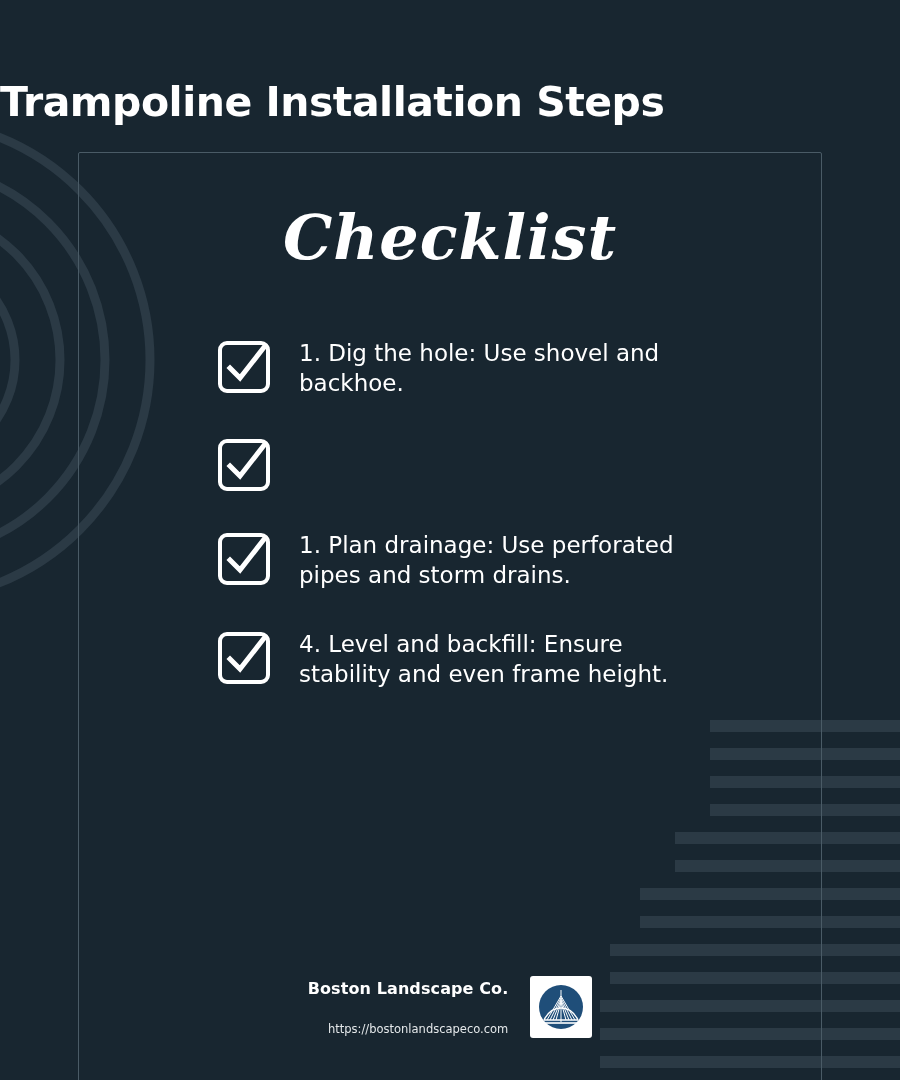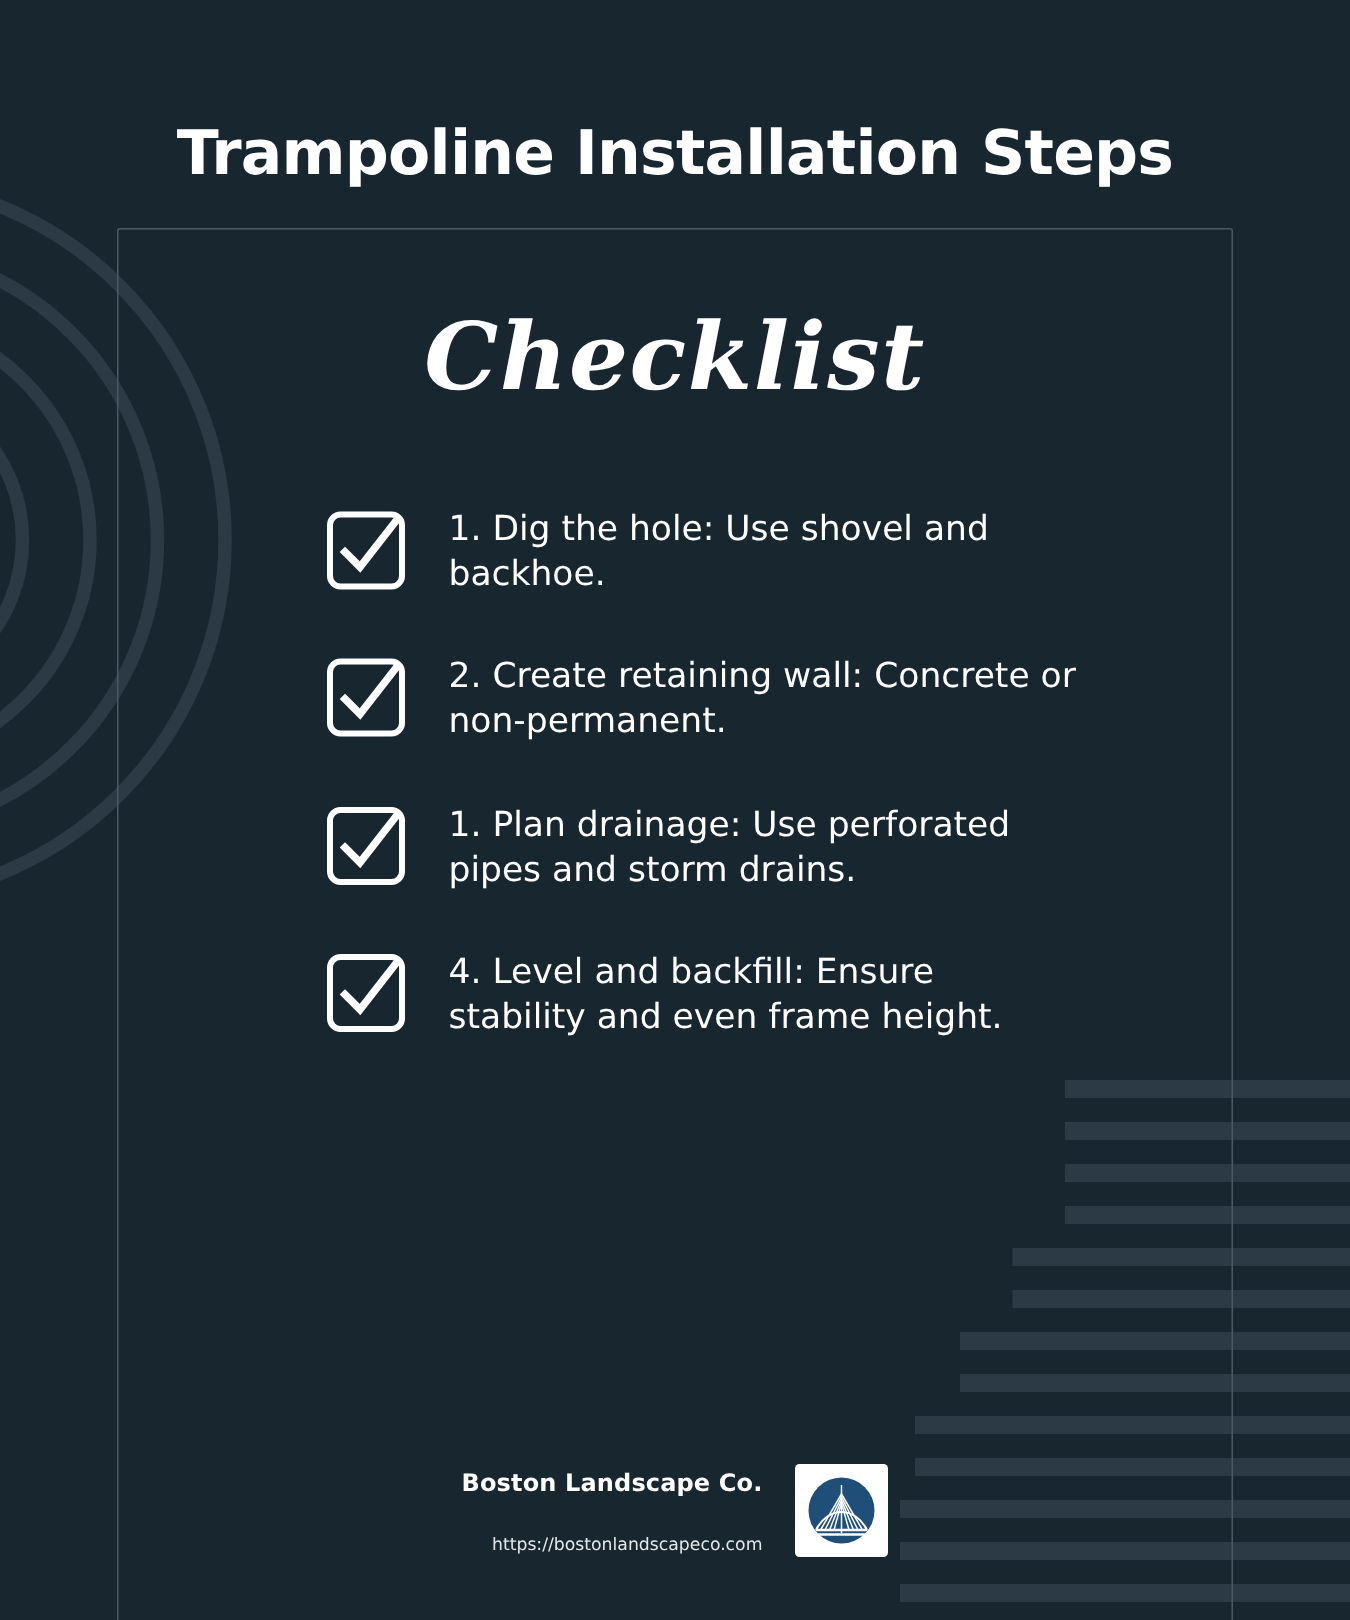--- a/index.html
+++ b/index.html
@@ -37,21 +37,21 @@
     height: 360px;
     pointer-events: none;
   }
 
   
   .title {
     position: absolute;
     left: 0;
     top: 78px;
     width: 900px;
-    text-align: center;
+    text-align: left;
     color: #ffffff;
     font-family: "DejaVu Sans", sans-serif;
     font-weight: bold;
     font-size: 41px;
     letter-spacing: -0.5px;
   }
 
   
   .card {
     position: absolute;
@@ -192,21 +192,20 @@
         <span class="check-text">1. Dig the hole: Use shovel and backhoe.</span>
       </div>
 
       <div class="check-row">
         <span class="check-box">
           <svg width="54" height="54" viewBox="0 0 54 54">
             <rect x="3" y="3" width="48" height="48" rx="7" fill="none" stroke="#ffffff" stroke-width="4"></rect>
             <path d="M13 28 L23 38 L48 6" fill="none" stroke="#ffffff" stroke-width="5" stroke-linecap="square"></path>
           </svg>
         </span>
-        <span class="check-text">2. Create retaining wall: Concrete or non-permanent.</span>
       </div>
 
       <div class="check-row">
         <span class="check-box">
           <svg width="54" height="54" viewBox="0 0 54 54">
             <rect x="3" y="3" width="48" height="48" rx="7" fill="none" stroke="#ffffff" stroke-width="4"></rect>
             <path d="M13 28 L23 38 L48 6" fill="none" stroke="#ffffff" stroke-width="5" stroke-linecap="square"></path>
           </svg>
         </span>
         <span class="check-text">1. Plan drainage: Use perforated pipes and storm drains.</span>

